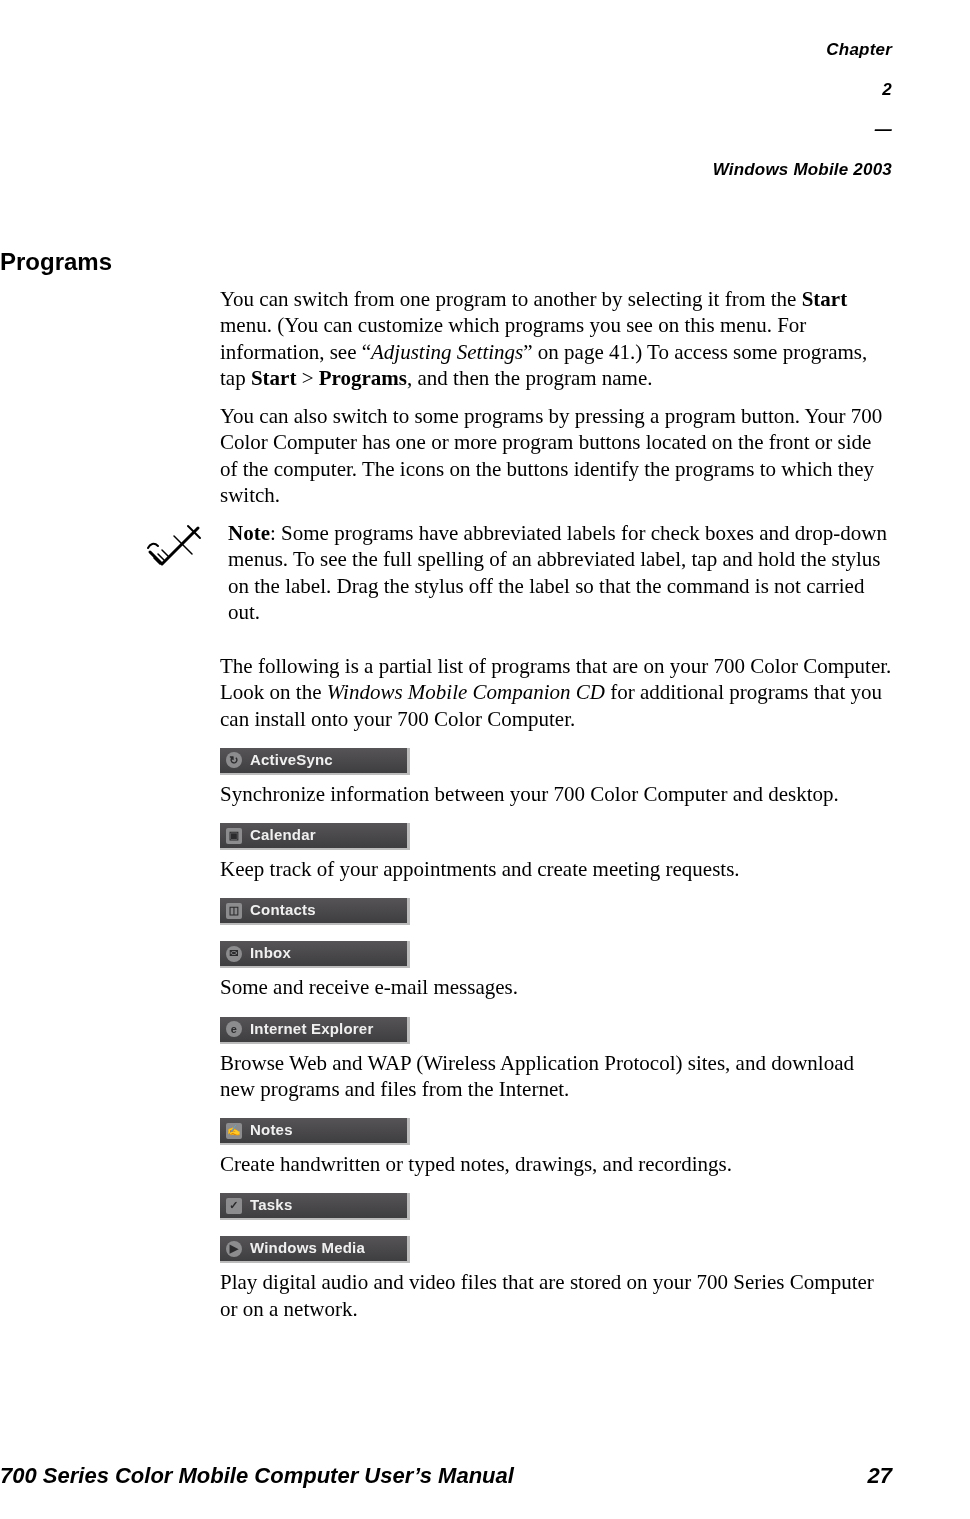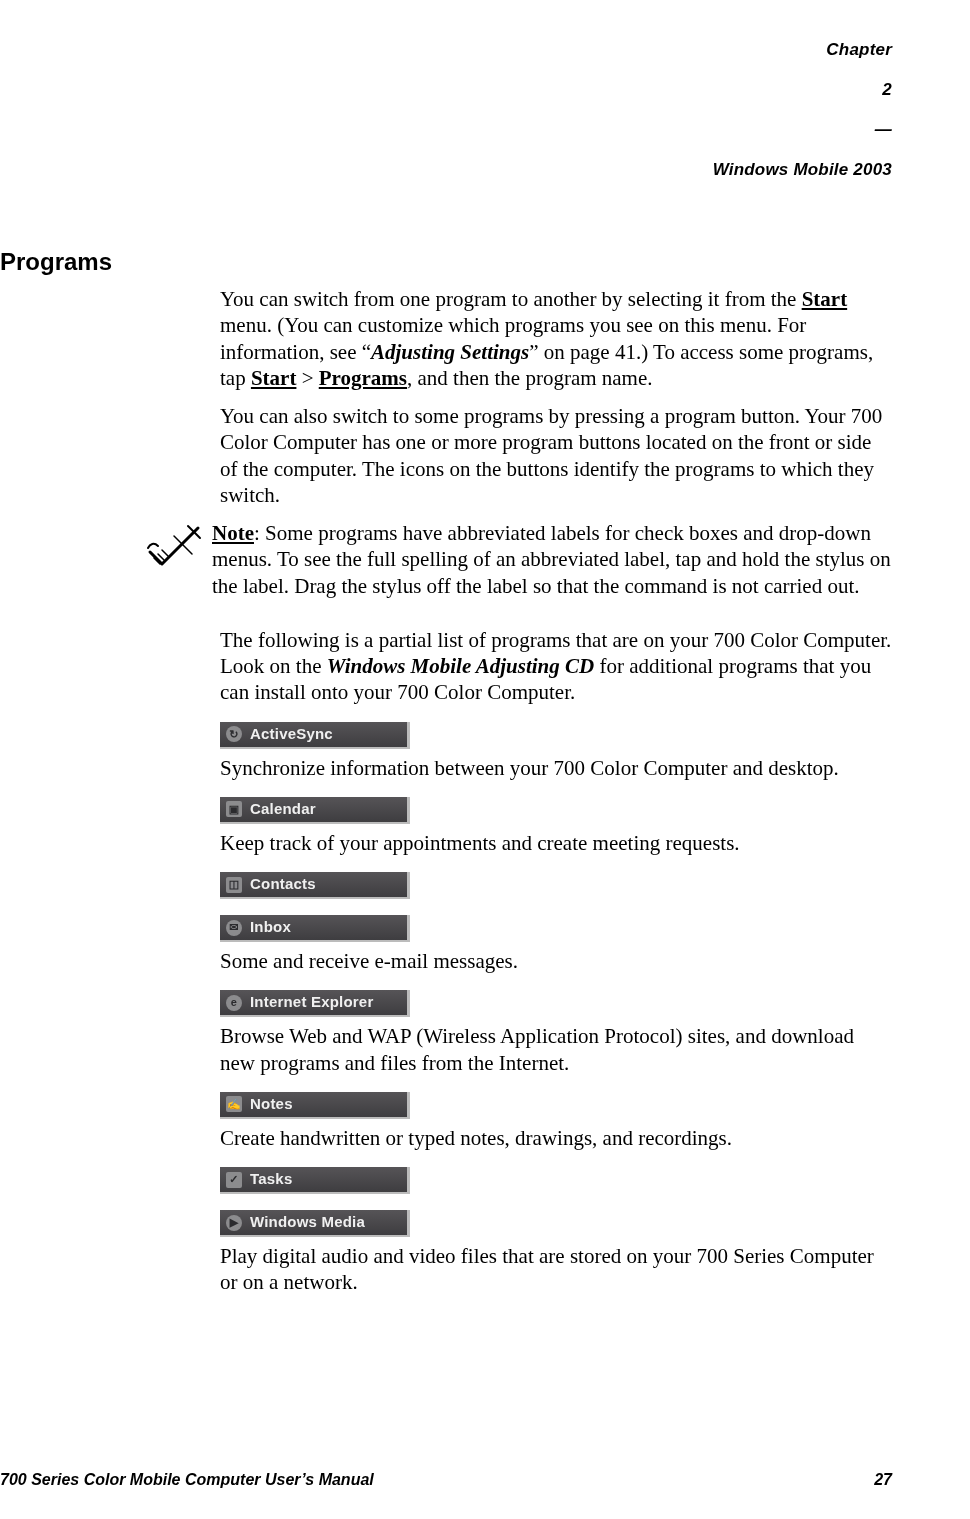--- a/index.html
+++ b/index.html
@@ -42,34 +42,34 @@
     margin-left: 220px;
     font-size: 21px;
     line-height: 1.25;
   }
   .body p {
     margin: 0 0 12px 0;
   }
   .note-row {
     display: flex;
     align-items: flex-start;
-    gap: 8px;
+    gap: 24px;
     margin: 0 0 16px 0;
   }
   .note-icon {
     flex: none;
     margin-left: -76px;
     margin-top: 2px;
   }
   .note-icon svg {
     width: 60px;
     height: 48px;
   }
-  .bold { font-weight: 700; text-decoration: underline; }
-  .ital { font-style: italic; font-weight: bold; }
+  .bold { font-weight: 700; }
+  .ital { font-style: italic; }
 
   .program {
     margin: 0 0 12px 0;
   }
   .program:first-of-type { margin-top: 4px; }
   .program .bar {
     display: inline-flex;
     align-items: center;
     background: linear-gradient(to bottom, #565457 0%, #3e3d40 100%);
     color: #f0f0f0;
@@ -107,21 +107,21 @@
     position: absolute;
     bottom: 30px;
     left: 0;
     right: 78px;
     display: flex;
     justify-content: space-between;
     align-items: baseline;
     font-family: "Segoe UI", "Helvetica Neue", Arial, sans-serif;
     font-style: italic;
     font-weight: 700;
-    font-size: 16px;
+    font-size: 22px;
   }
 </style>
 </head>
 <body>
 
 <div class="page">
 
   <div class="running-head">
     <span class="chap">Chapter</span>
     <span>  </span>
@@ -151,21 +151,21 @@
           <path d="M44 4 L56 16" stroke-width="2"></path>
           <path d="M30 14 L48 32" stroke-width="1.5"></path>
         </svg>
       </div>
       <p>
         <span class="bold">Note</span><span>: Some programs have abbreviated labels for check boxes and drop-down menus. To see the full spelling of an abbreviated label, tap and hold the stylus on the label. Drag the stylus off the label so that the command is not carried out.</span>
       </p>
     </div>
 
     <p>
-      <span>The following is a partial list of programs that are on your 700 Color Computer. Look on the </span><span class="ital">Windows Mobile Adjusting CD</span><span> for additional programs that you can install onto your 700 Color Computer.</span>
+      <span>The following is a partial list of programs that are on your 700 Color Computer. Look on the </span><span class="ital">Windows Mobile Companion CD</span><span> for additional programs that you can install onto your 700 Color Computer.</span>
     </p>
 
     <div class="program">
       <div class="bar">
         <span class="ic round">↻</span>
         <span>ActiveSync</span>
       </div>
       <p class="desc">Synchronize information between your 700 Color Computer and desktop.</p>
     </div>
 

